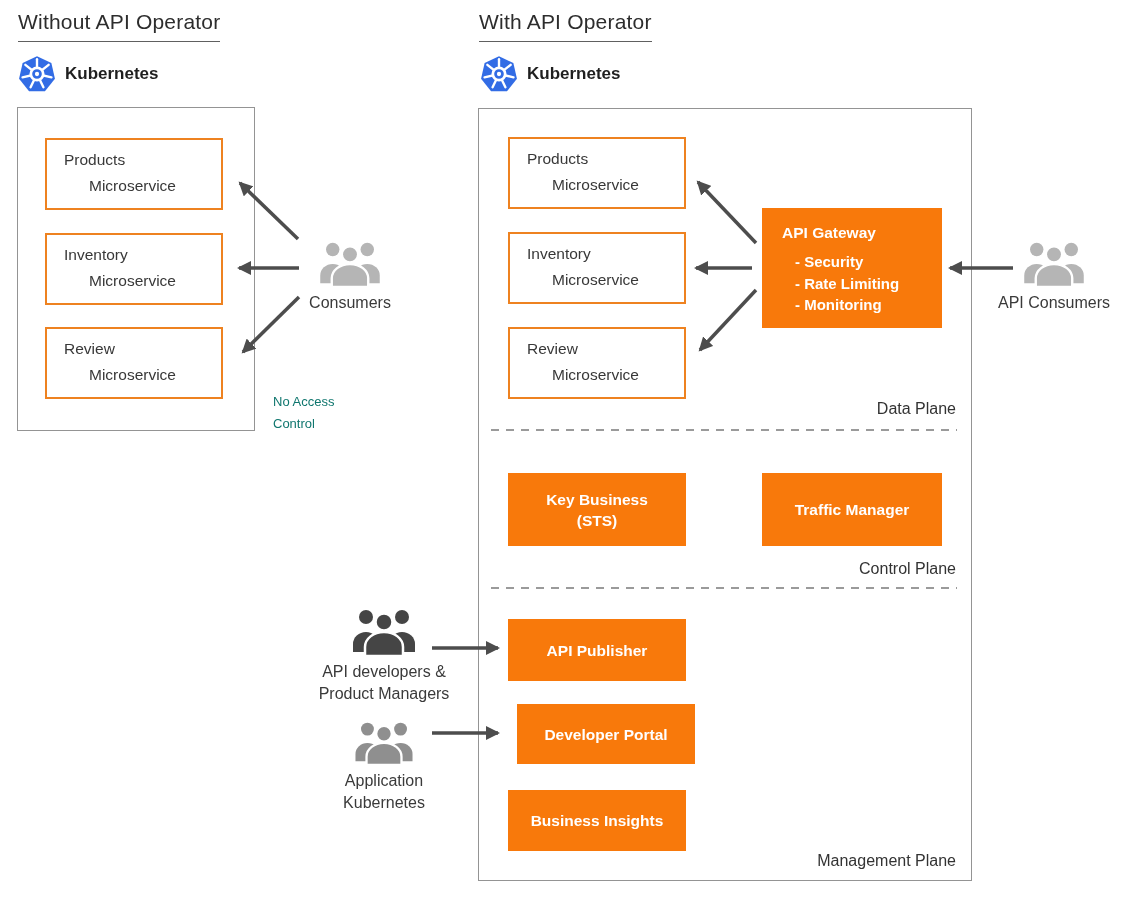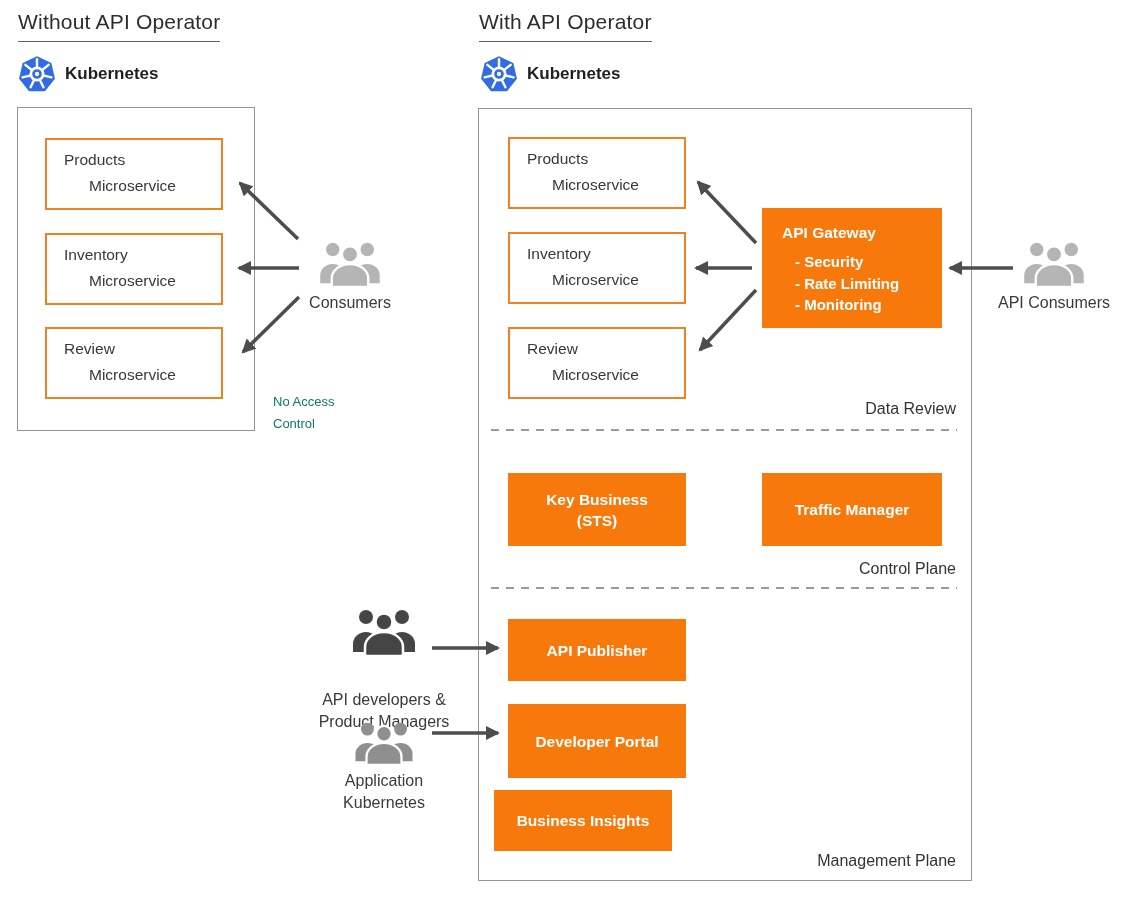--- a/index.html
+++ b/index.html
@@ -198,62 +198,62 @@
 
     <div class="orange-box gateway" style="left:283px; top:99px;">
       <div>API Gateway</div>
       <div class="gateway-features">
         <div>- Security</div>
         <div>- Rate Limiting</div>
         <div>- Monitoring</div>
       </div>
     </div>
 
-    <div class="plane-label" style="top:291px;">Data Review</div>
+    <div class="plane-label" style="top:291px;">Data Plane</div>
     <div class="dashed-line" style="top:320px;"></div>
 
     <div class="orange-box center-box" style="left:29px; top:364px; width:178px; height:73px;">
       <span>Key Business</span>
       <span>(STS)</span>
     </div>
     <div class="orange-box center-box" style="left:283px; top:364px; width:180px; height:73px;">
       <span>Traffic Manager</span>
     </div>
 
     <div class="plane-label" style="top:451px;">Control Plane</div>
     <div class="dashed-line" style="top:478px;"></div>
 
     <div class="orange-box center-box" style="left:29px; top:510px; width:178px; height:62px;">
       <span>API Publisher</span>
     </div>
-    <div class="orange-box center-box" style="left:29px; top:595px; width:178px; height:74px;">
+    <div class="orange-box center-box" style="left:38px; top:595px; width:178px; height:60px;">
       <span>Developer Portal</span>
     </div>
-    <div class="orange-box center-box" style="left:15px; top:681px; width:178px; height:61px;">
+    <div class="orange-box center-box" style="left:29px; top:681px; width:178px; height:61px;">
       <span>Business Insights</span>
     </div>
 
     <div class="plane-label" style="top:743px;">Management Plane</div>
   </div>
 
   <div class="actor" style="left:993px; top:239px; width:122px; color:#B5B5B5;">
     <svg class="people-svg" width="64" height="48" viewBox="0 0 64 50">
       <g fill="currentColor">
         <circle cx="14" cy="11" r="7"></circle>
         <circle cx="50" cy="11" r="7"></circle>
         <path d="M1,46 v-8 a13,12 0 0 1 26,0 v8 z"></path>
         <path d="M37,46 v-8 a13,12 0 0 1 26,0 v8 z"></path>
         <circle cx="32" cy="16" r="8.5" stroke="#ffffff" stroke-width="2.5"></circle>
         <path d="M13,50 v-9 a19,15 0 0 1 38,0 v9 z" stroke="#ffffff" stroke-width="2.5"></path>
       </g>
     </svg>
     <div class="actor-label">API Consumers</div>
   </div>
 
-  <div class="actor" style="left:306px; top:606px; width:156px; color:#454545;gap:28px;">
+  <div class="actor" style="left:306px; top:606px; width:156px; color:#454545;">
     <svg class="people-svg" width="66" height="50" viewBox="0 0 64 50">
       <g fill="currentColor">
         <circle cx="14" cy="11" r="7"></circle>
         <circle cx="50" cy="11" r="7"></circle>
         <path d="M1,46 v-8 a13,12 0 0 1 26,0 v8 z"></path>
         <path d="M37,46 v-8 a13,12 0 0 1 26,0 v8 z"></path>
         <circle cx="32" cy="16" r="8.5" stroke="#ffffff" stroke-width="2.5"></circle>
         <path d="M13,50 v-9 a19,15 0 0 1 38,0 v9 z" stroke="#ffffff" stroke-width="2.5"></path>
       </g>
     </svg>

